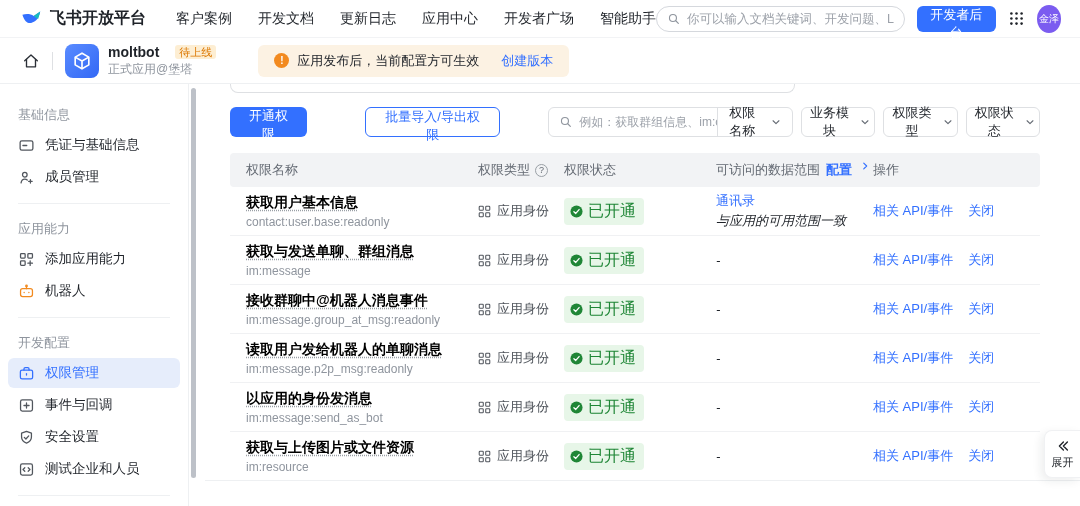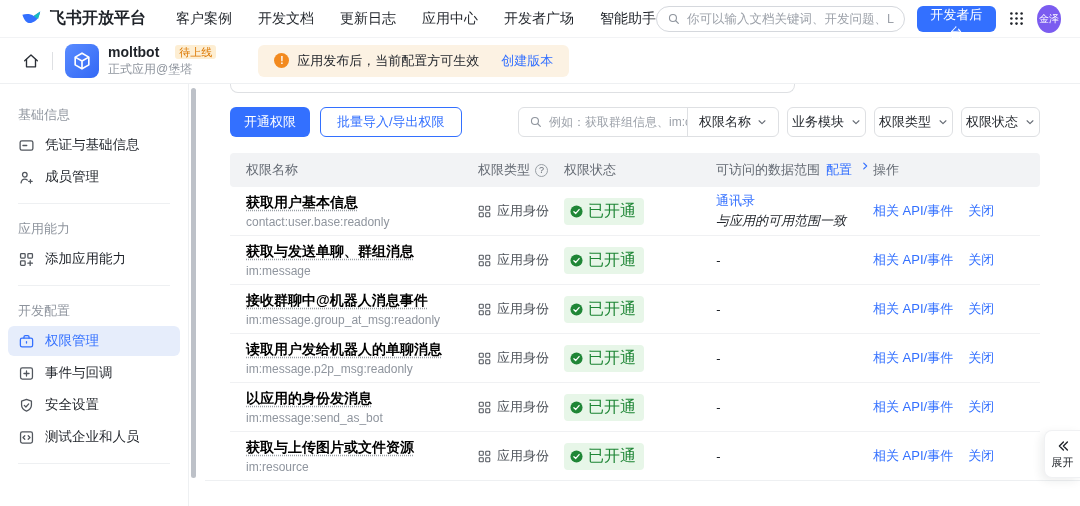--- a/index.html
+++ b/index.html
@@ -42,40 +42,40 @@
   .side-item.active{background:#e6edfb;color:#3370ff;}
   .side-item.active .ico{color:#3370ff;}
   .ico-orange{color:#f28a1f !important;}
   .side-divider{height:1px;background:#eef0f2;margin:11px 18px;}
 
   .main{flex:1;position:relative;padding:0 40px 0 41px;}
   .scroll-thumb{position:absolute;left:2px;top:4px;width:5px;height:390px;background:#bdc1c8;border-radius:3px;}
   .partial-card{width:565px;height:9px;border:1px solid #dee0e3;border-top:none;border-radius:0 0 8px 8px;}
 
   
-  .toolbar{margin-top:14px;display:flex;align-items:center;}
+  .toolbar{margin-top:14px;display:flex;align-items:center;gap:48px;}
   .btn-primary{height:30px;background:#3370ff;color:#fff;border:none;border-radius:6px;font-size:13px;padding:0 14px;cursor:pointer;font-family:inherit;}
   .btn-outline{height:30px;background:#fff;color:#3370ff;border:1px solid #3370ff;border-radius:6px;font-size:13px;padding:0 16px;margin-left:10px;cursor:pointer;font-family:inherit;}
   .toolbar-right{margin-left:auto;display:flex;align-items:center;gap:8px;}
   .search-group{height:30px;border:1px solid #dee0e3;border-radius:6px;display:flex;align-items:center;padding-left:10px;background:#fff;}
   .search-group .sg-icon{color:#8f959e;display:flex;}
   .search-group input{width:138px;border:none;outline:none;font-size:12px;margin-left:6px;font-family:inherit;color:#1f2329;}
   .search-group input::placeholder{color:#9ca1a9;}
   .sg-divider{width:1px;height:28px;background:#dee0e3;}
   .sg-select{display:flex;align-items:center;gap:6px;padding:0 11px;font-size:13px;cursor:pointer;}
   .filter-btn{height:30px;border:1px solid #dee0e3;background:#fff;border-radius:6px;display:flex;align-items:center;gap:7px;padding:0 4px;font-size:13px;color:#1f2329;cursor:pointer;font-family:inherit;}
 
   
   .ptable{margin-top:16px;width:810px;}
   .t-head,.t-row{display:grid;grid-template-columns:232px 86px 152px 157px 1fr;padding:0 16px;align-items:center;}
   .t-head{height:34px;background:#f2f3f5;border-radius:4px;font-size:13px;color:#646a73;}
   .t-row{min-height:49px;border-bottom:1px solid #f0f1f3;}
   .head-cell{display:flex;align-items:center;}
   .qmark{width:13px;height:13px;border:1px solid #9aa0a6;border-radius:50%;font-size:9px;color:#646a73;display:inline-flex;align-items:center;justify-content:center;margin-left:5px;}
-  .head-config{color:#3370ff;display:inline-flex;align-items:flex-start;gap:8px;margin-left:6px;cursor:pointer;}
+  .head-config{color:#3370ff;display:inline-flex;align-items:flex-start;gap:8px;margin-left:6px;cursor:pointer;font-weight:bold;}
   .perm-name{font-size:14px;font-weight:600;color:#000000;width:fit-content;text-decoration:underline dotted #9aa0a6;text-underline-offset:3px;cursor:pointer;}
   .perm-code{font-size:12px;color:#8f959e;margin-top:3px;}
   .type-cell{display:flex;align-items:center;gap:6px;color:#51565d;font-size:13px;}
   .status-badge{display:inline-flex;align-items:center;gap:5px;background:#e7f6e8;color:#1f8636;font-size:16px;border-radius:4px;padding:3px 8px 3px 6px;width:fit-content;}
   .scope-link{color:#3370ff;font-size:13px;cursor:pointer;width:fit-content;}
   .scope-text{color:#1f2329;font-size:13px;margin-top:2px;font-style:italic;}
   .ops-cell{display:flex;gap:15px;font-size:13px;color:#3370ff;white-space:nowrap;}
   .ops-cell span{cursor:pointer;}
 
   .bottom-line{position:absolute;left:16px;right:0;top:396px;height:1px;background:#eef0f2;}
@@ -189,20 +189,32 @@
     <div class="side-item">
       <span class="ico">
           <svg viewBox="0 0 20 20" width="17" height="17" fill="none" stroke="currentColor" stroke-width="1.5" stroke-linecap="round">
             <rect x="3" y="3" width="5.4" height="5.4" rx="1"></rect>
             <rect x="11.6" y="3" width="5.4" height="5.4" rx="1"></rect>
             <rect x="3" y="11.6" width="5.4" height="5.4" rx="1"></rect>
             <path d="M14.3 11.6V17M11.6 14.3H17"></path>
           </svg>
         </span>
       <span>添加应用能力</span>
+    </div>
+    <div class="side-item">
+      <span class="ico ico-orange">
+          <svg viewBox="0 0 20 20" width="17" height="17" fill="none" stroke="currentColor" stroke-width="1.5" stroke-linecap="round">
+            <rect x="3" y="6.7" width="14" height="9.3" rx="2.5"></rect>
+            <path d="M10 4.4v2.3"></path>
+            <circle cx="10" cy="3.4" r="0.9"></circle>
+            <circle cx="7.2" cy="11.2" r="0.8" fill="currentColor" stroke="none"></circle>
+            <circle cx="12.8" cy="11.2" r="0.8" fill="currentColor" stroke="none"></circle>
+          </svg>
+        </span>
+      <span>机器人</span>
     </div>
     <div class="side-divider"></div>
 
     <div class="side-section-label">开发配置</div>
     <div class="side-item active">
       <span class="ico">
           <svg viewBox="0 0 20 20" width="17" height="17" fill="none" stroke="currentColor" stroke-width="1.5" stroke-linecap="round" stroke-linejoin="round">
             <rect x="2.8" y="6" width="14.4" height="10.3" rx="2"></rect>
             <path d="M7 6V4.6A1.6 1.6 0 0 1 8.6 3h2.8A1.6 1.6 0 0 1 13 4.6V6"></path>
             <path d="M10 10.3v1.6"></path>

